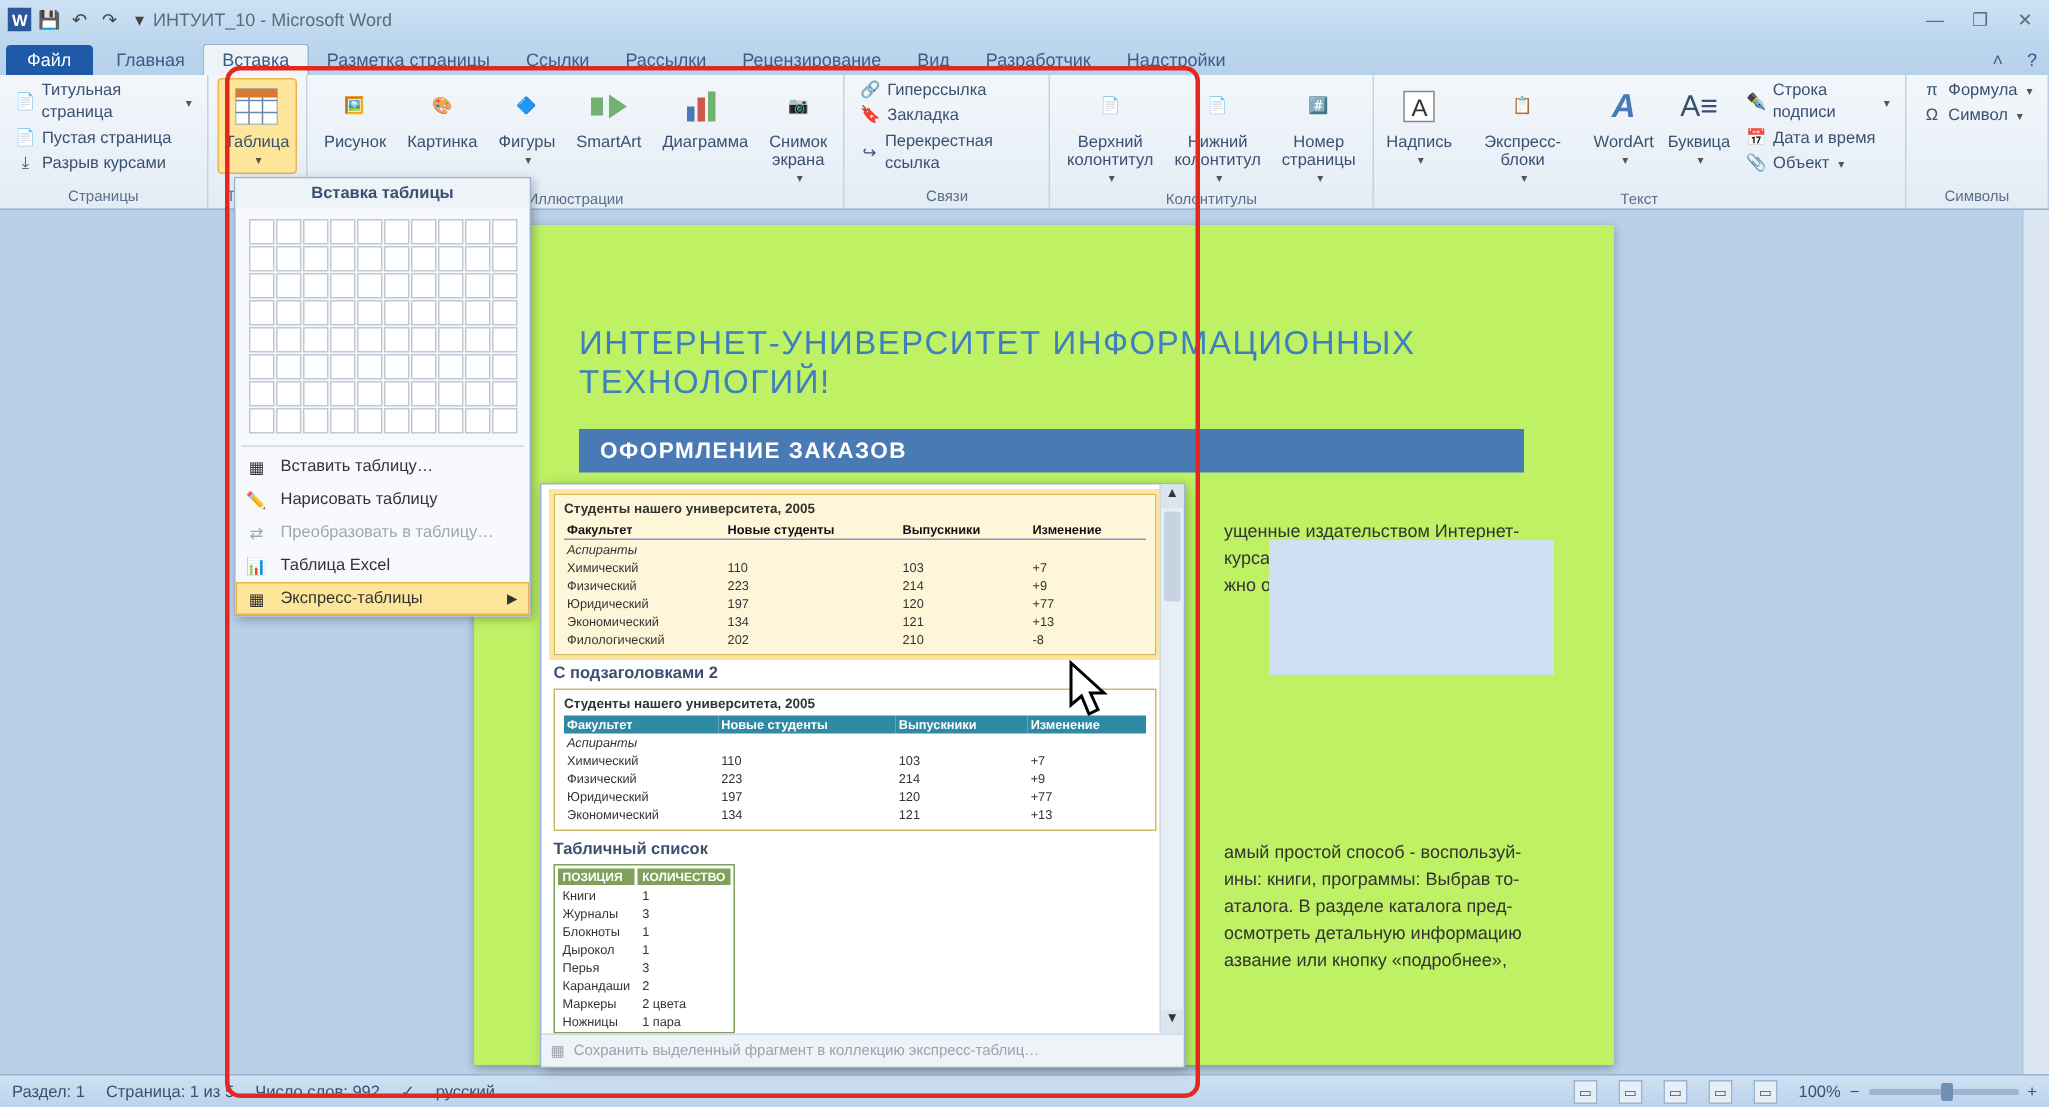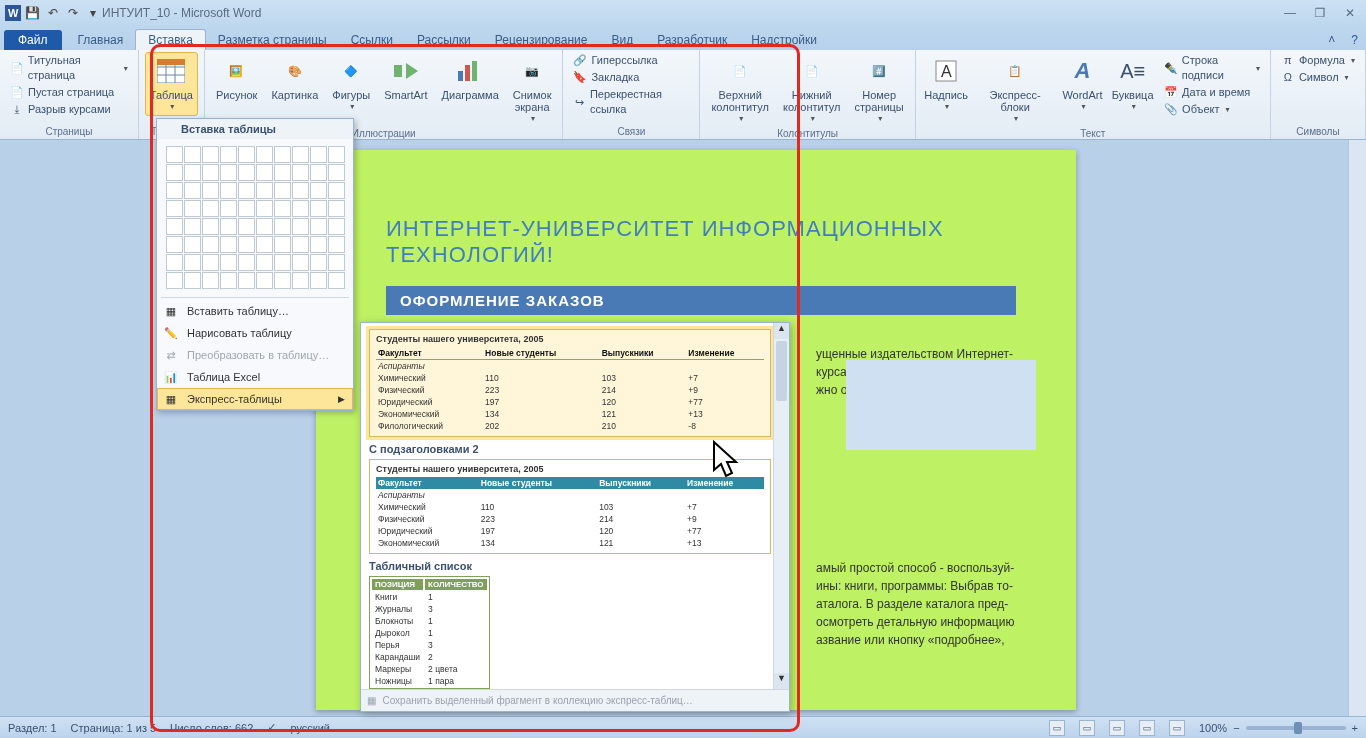--- a/index.html
+++ b/index.html
@@ -33,21 +33,21 @@
 
 .workspace { position: absolute; top: 140px; left: 0; right: 0; bottom: 22px; background: #b8d0e8; }
 .page { position: absolute; left: 316px; top: 10px; width: 760px; height: 560px; background: #bef264; box-shadow: 0 2px 6px rgba(0,0,0,.3); padding: 66px 60px 40px 70px; }
 .page h1 { color: #3f7fbf; font-size: 22px; font-weight: normal; letter-spacing: 1px; margin-bottom: 18px; }
 .page .bar { background: #4a7ab6; color: #fff; padding: 6px 14px; font-size: 15px; font-weight: bold; letter-spacing: 1px; }
 .page .sidebox { position: absolute; right: 40px; top: 210px; width: 190px; height: 90px; background: #cfe0f2; }
 .page .bodytext { font-size: 12px; color: #333; line-height: 18px; text-align: justify; }
 .rightscroll { position: absolute; right: 0; top: 140px; width: 18px; bottom: 22px; background: #dbe6f2; border-left: 1px solid #b3c7dc; }
 
 .table-menu { position: absolute; left: 156px; top: 118px; width: 198px; background: #f7f9fc; border: 1px solid #9ab5d3; box-shadow: 2px 2px 6px rgba(0,0,0,.25); z-index: 20; font-size: 11px; color: #333; }
-.table-menu .hdr { padding: 4px 24px; font-weight: bold; background: #eef3f8; color: #3b5070; }
+.table-menu .hdr { padding: 4px 24px; font-weight: bold; background: #eef3f8; color: #3b5070; text-align: center; }
 .table-menu .grid { padding: 6px 8px; }
 .table-menu .grid .row { display: flex; }
 .table-menu .grid .cell { width: 17px; height: 17px; border: 1px solid #bfc9d4; margin: 0.5px; background: #fff; }
 .table-menu .mitem { display: flex; align-items: center; gap: 8px; padding: 3px 8px 3px 6px; }
 .table-menu .mitem.disabled { color: #a0a8b2; }
 .table-menu .mitem.hover { background: #fde69a; border: 1px solid #e9b44c; padding: 2px 7px 2px 5px; }
 .table-menu .mitem .mico { width: 16px; height: 16px; display: inline-flex; align-items: center; justify-content: center; }
 .table-menu .sep { height: 1px; background: #d0d8e2; margin: 2px 4px; }
 .table-menu .arrow { margin-left: auto; font-size: 9px; }
 
@@ -620,21 +620,21 @@
 
 <svg class="cursor" width="32" height="40" viewBox="0 0 32 40">
   <path d="M2 2 L2 30 L9 24 L14 36 L20 33 L15 22 L24 22 Z" fill="#fff" stroke="#000" stroke-width="2"></path>
 </svg>
 
 <div class="redbox"></div>
 
 <div class="statusbar">
   <span>Раздел: 1</span>
   <span>Страница: 1 из 5</span>
-  <span>Число слов: 662</span>
+  <span>Число слов: 992</span>
   <span>✓</span>
   <span>русский</span>
   <div class="spacer"></div>
   <span class="vbtn">▭</span>
   <span class="vbtn">▭</span>
   <span class="vbtn">▭</span>
   <span class="vbtn">▭</span>
   <span class="vbtn">▭</span>
   <div class="zoom">
     <span>100%</span>

